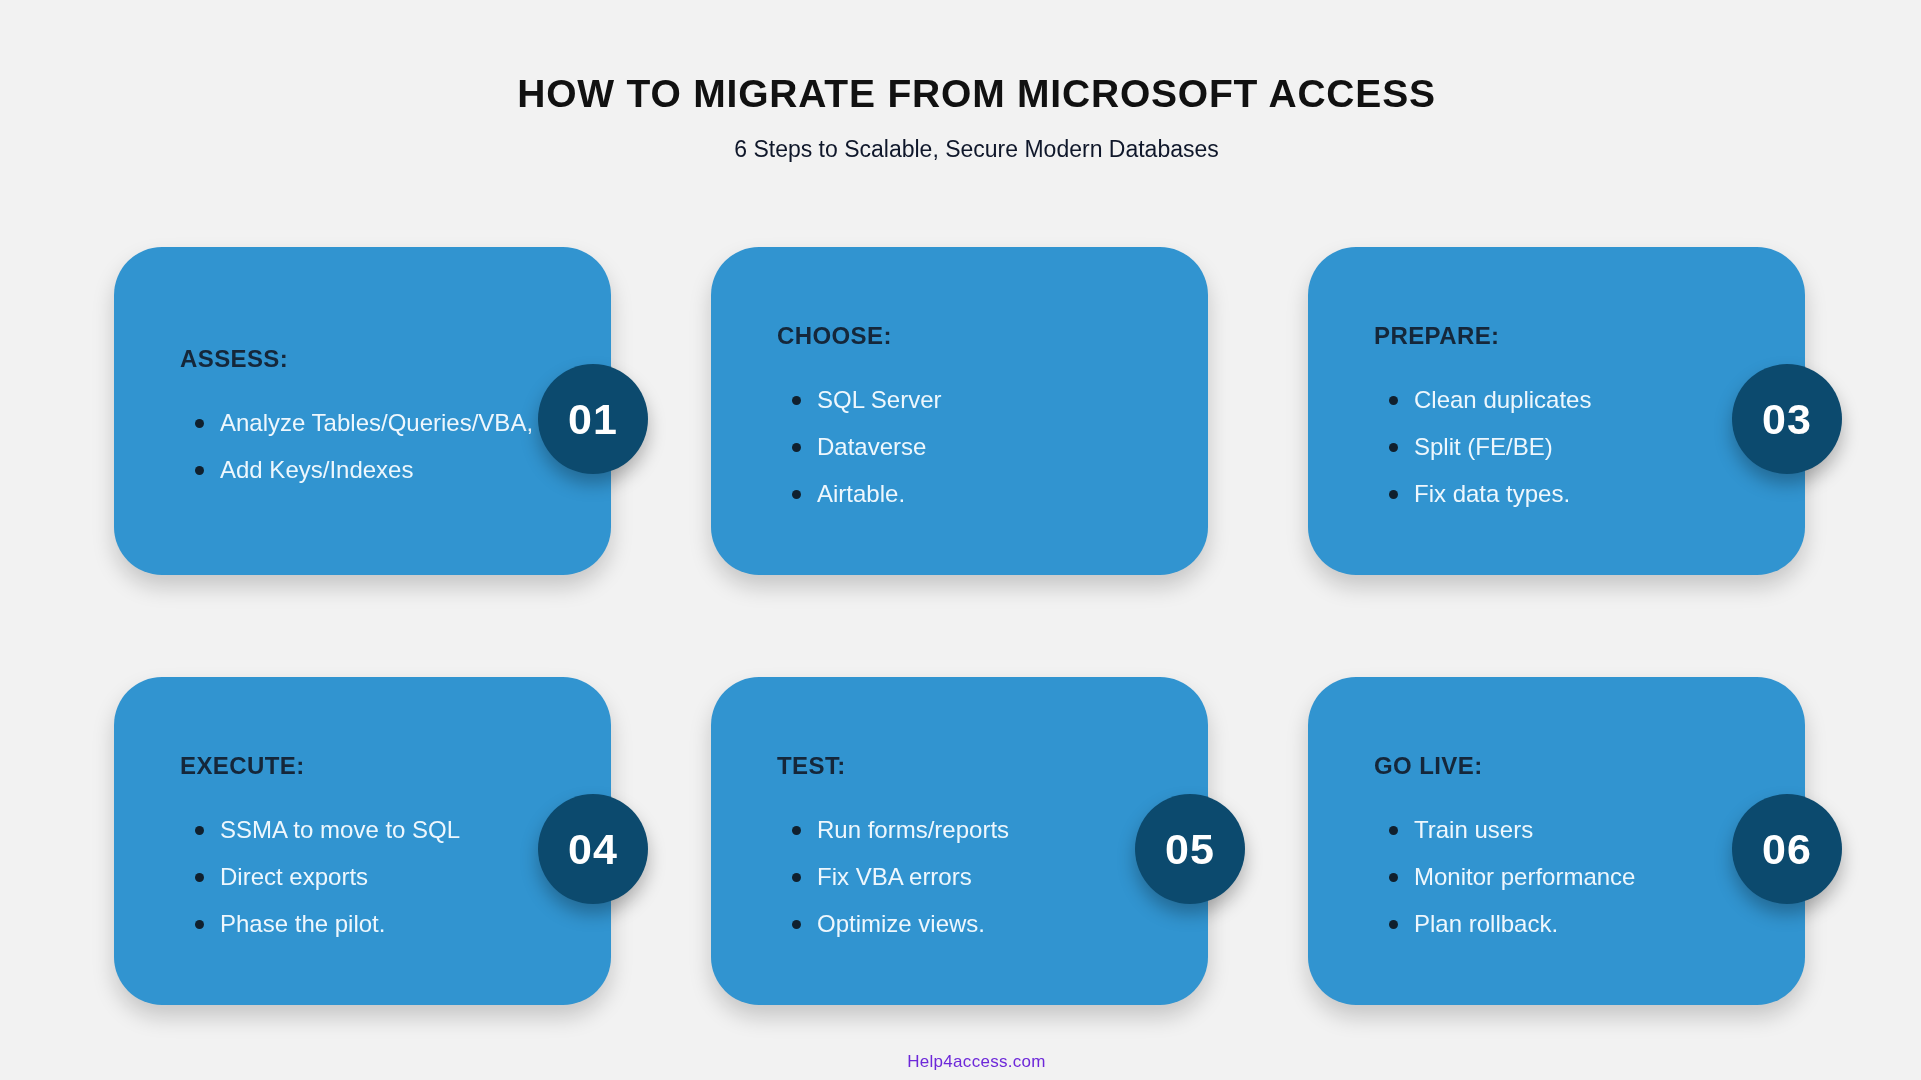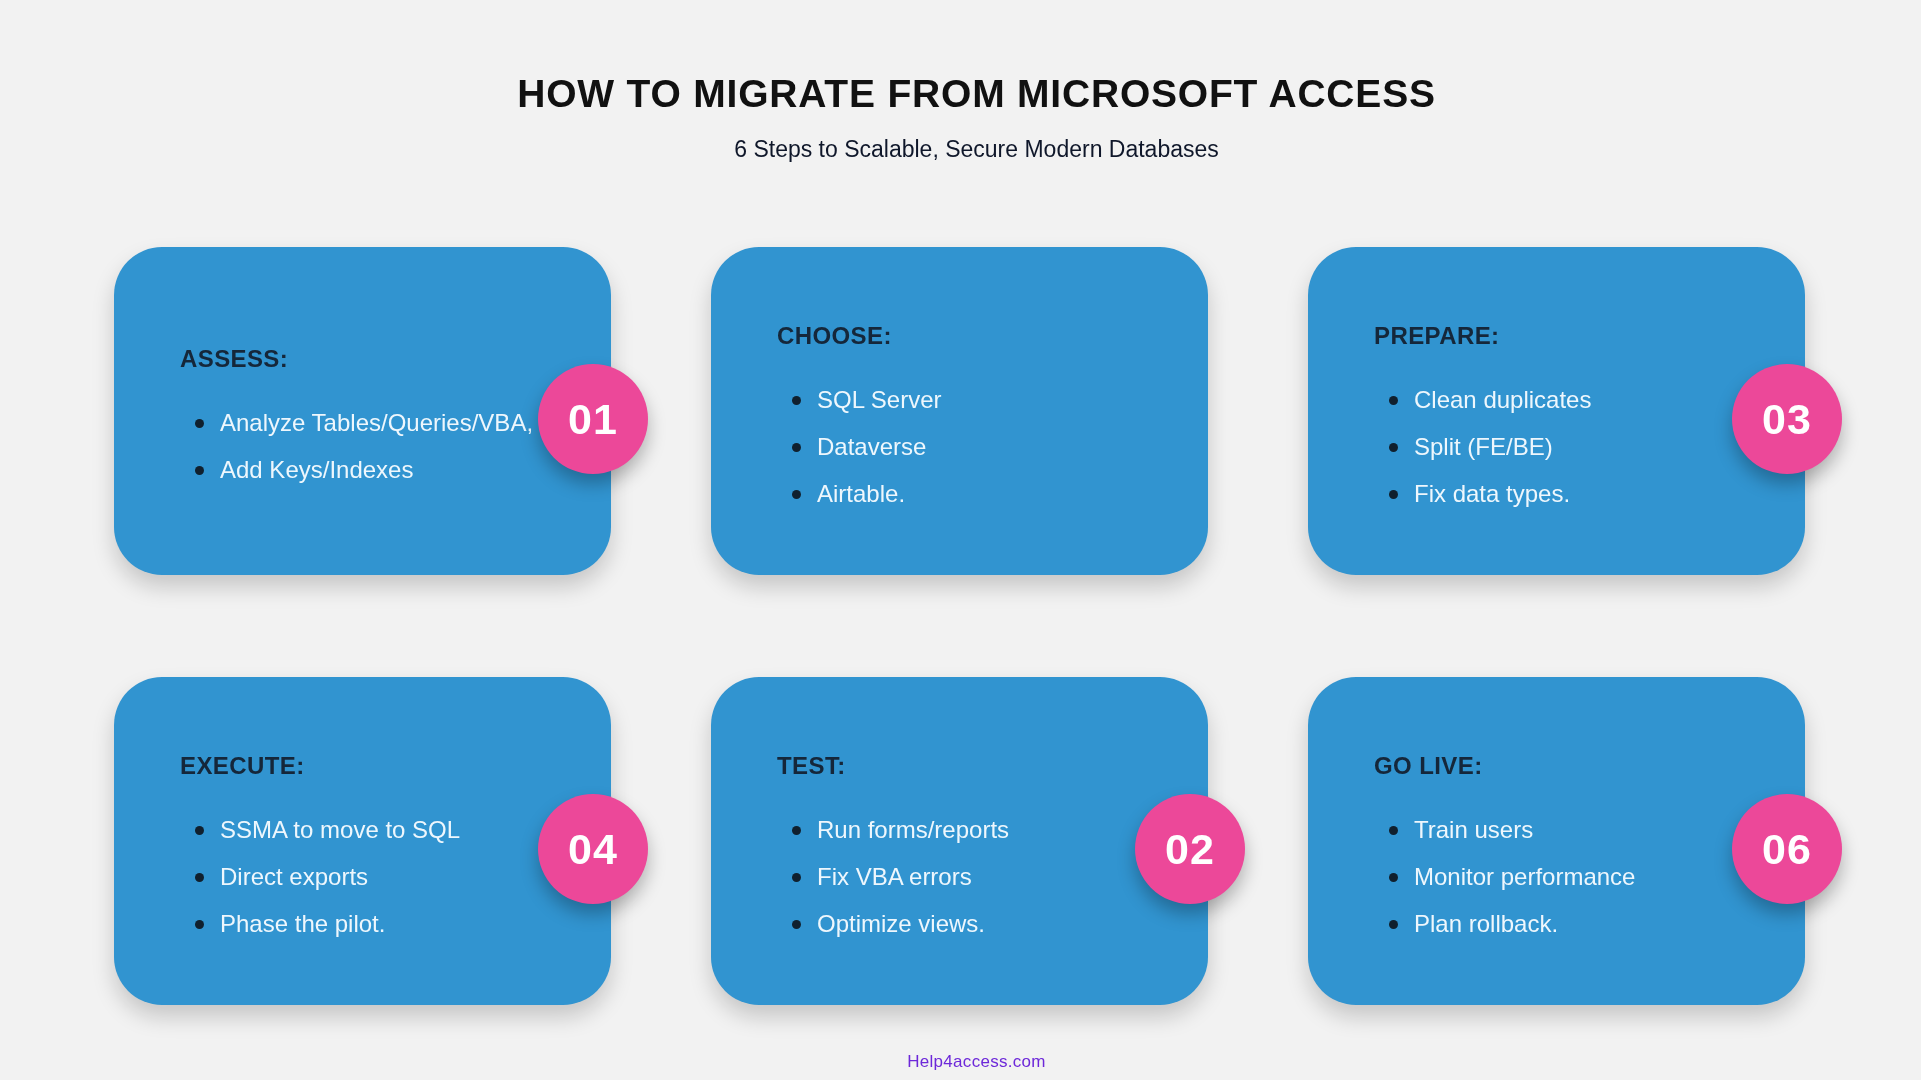--- a/index.html
+++ b/index.html
@@ -92,21 +92,21 @@
   }
 
   .step-badge {
     position: absolute;
     top: 50%;
     right: -45px;
     transform: translateY(-50%);
     width: 110px;
     height: 110px;
     border-radius: 50%;
-    background: #ec4899;
+    background: #0c4a6e;
     box-shadow: 0 10px 18px rgba(0, 0, 0, 0.28);
     display: flex;
     align-items: center;
     justify-content: center;
     color: #ffffff;
     font-size: 43px;
     font-weight: 700;
     letter-spacing: 1px;
   }
 
@@ -170,21 +170,21 @@
     <div class="step-badge">04</div>
   </div>
 
   <div class="step-card">
     <div class="card-heading">TEST:</div>
     <ul class="bullet-list">
       <li class="bullet-item">Run forms/reports</li>
       <li class="bullet-item">Fix VBA errors</li>
       <li class="bullet-item">Optimize views.</li>
     </ul>
-    <div class="step-badge">02</div>
+    <div class="step-badge">05</div>
   </div>
 
   <div class="step-card">
     <div class="card-heading">GO LIVE:</div>
     <ul class="bullet-list">
       <li class="bullet-item">Train users</li>
       <li class="bullet-item">Monitor performance</li>
       <li class="bullet-item">Plan rollback.</li>
     </ul>
     <div class="step-badge">06</div>

